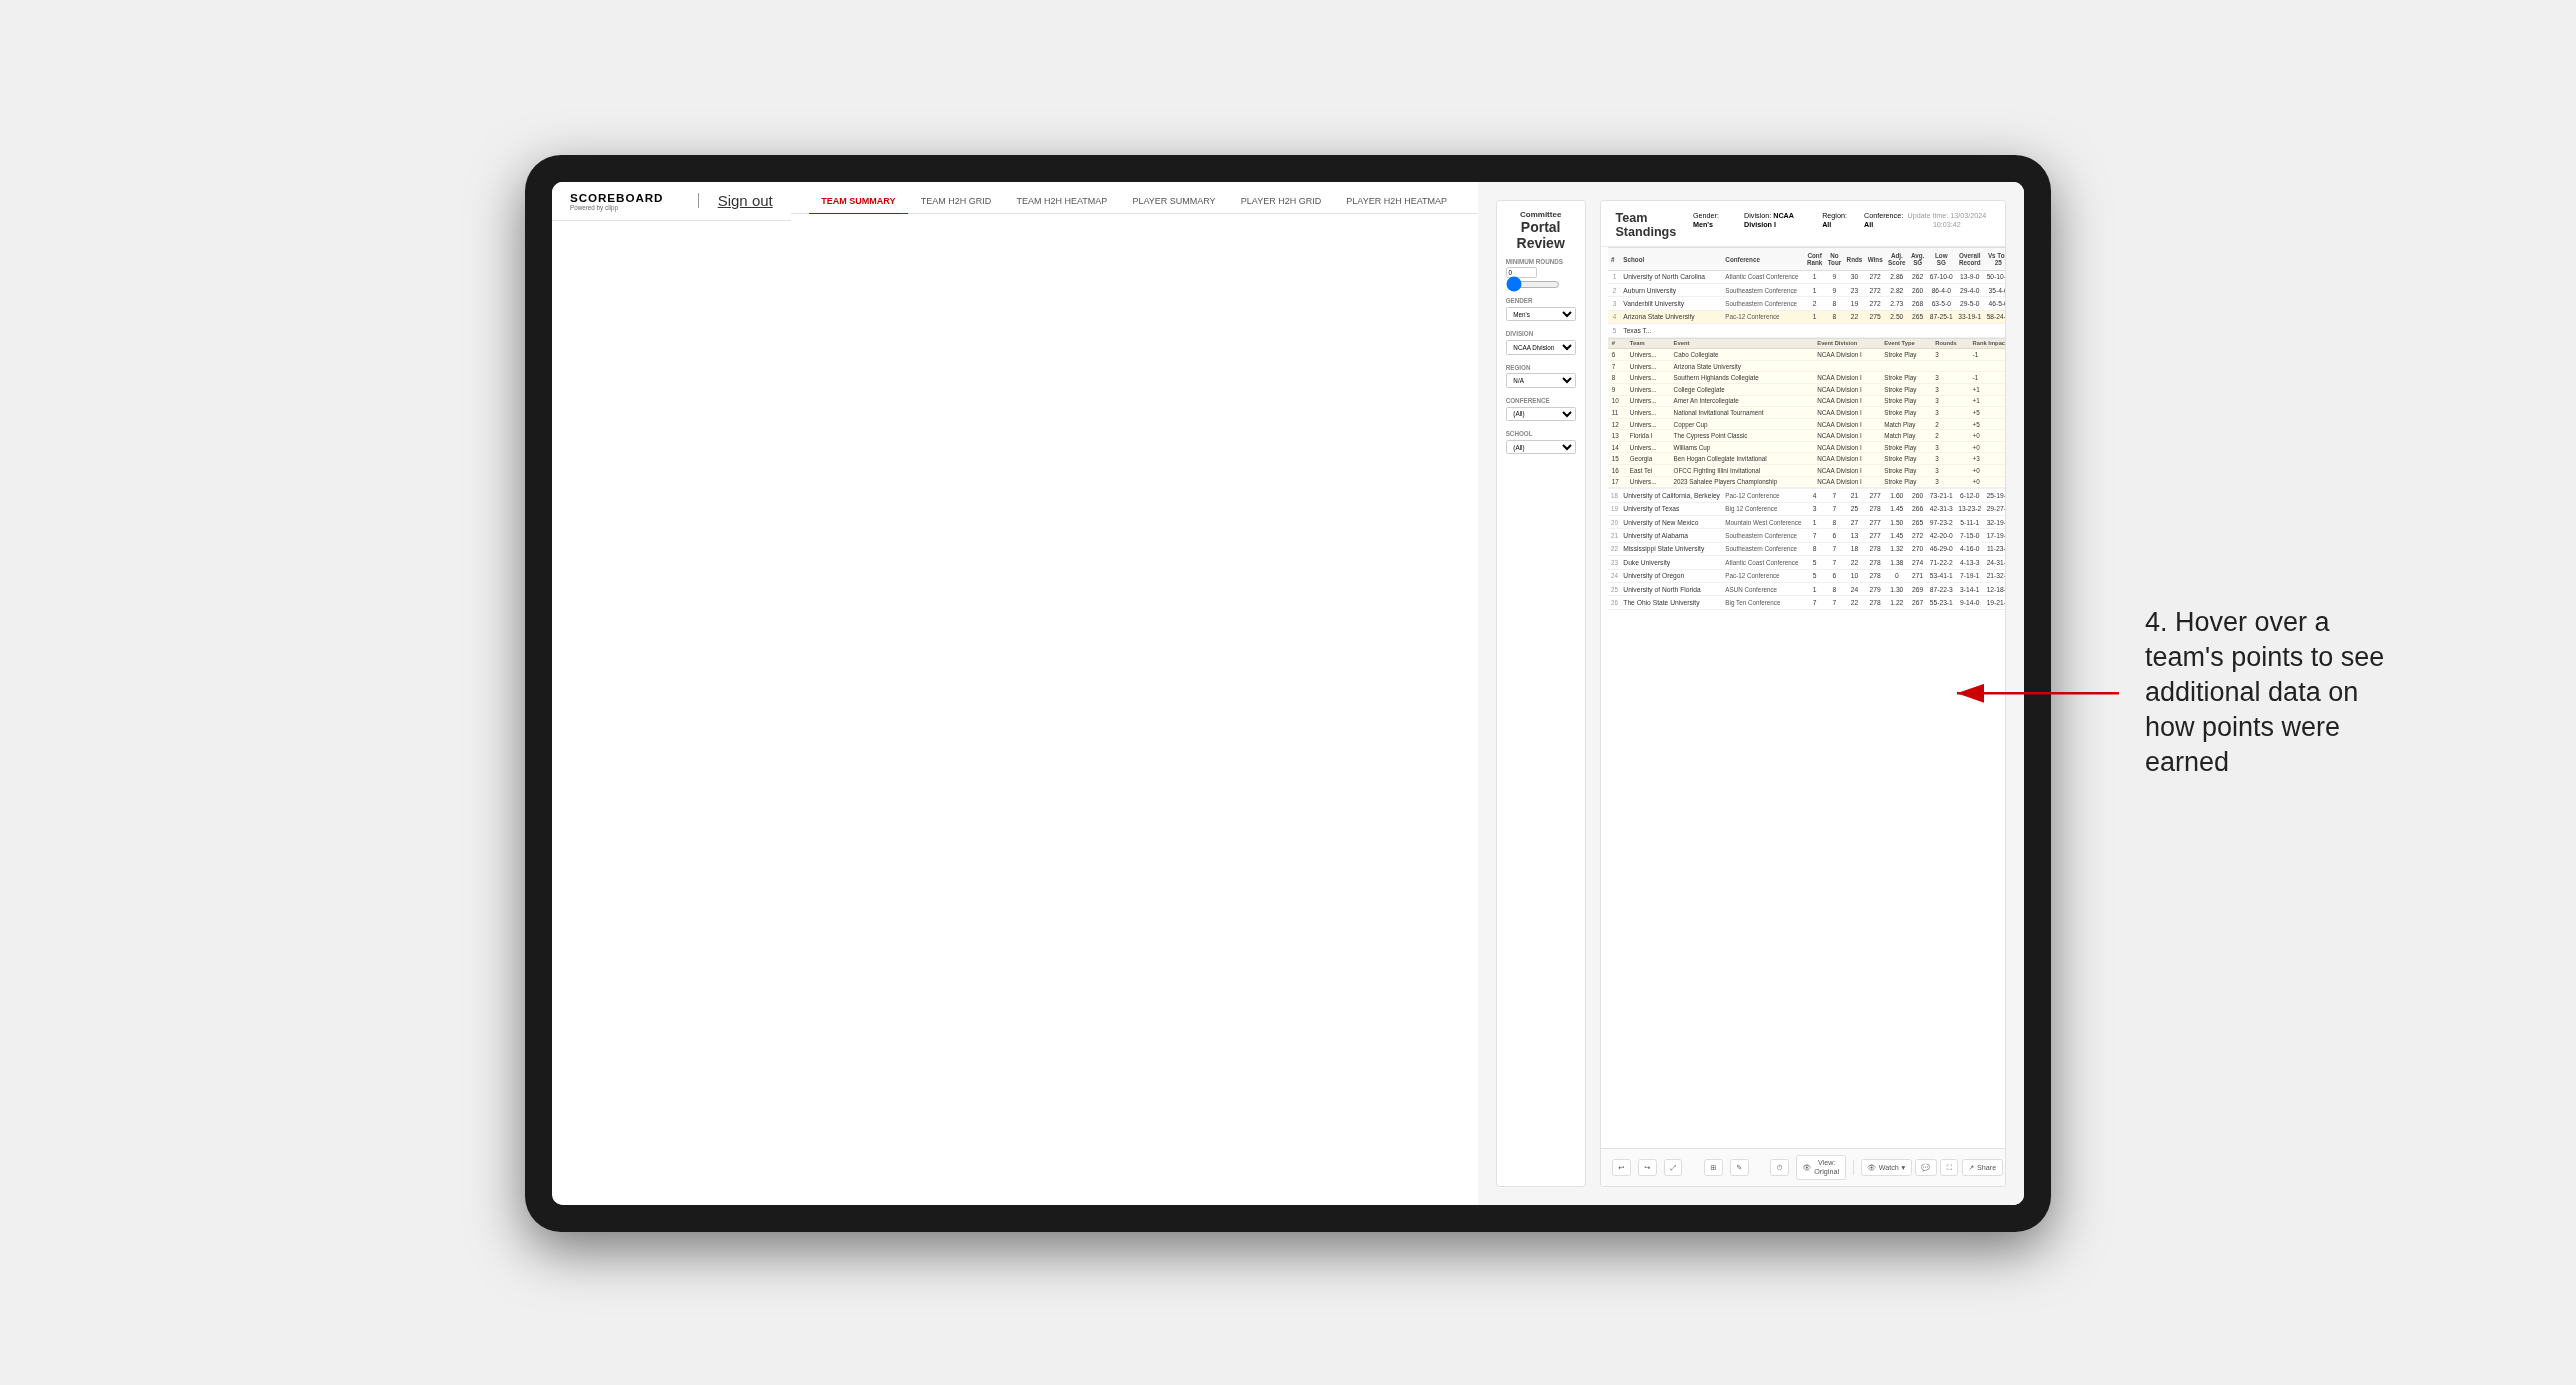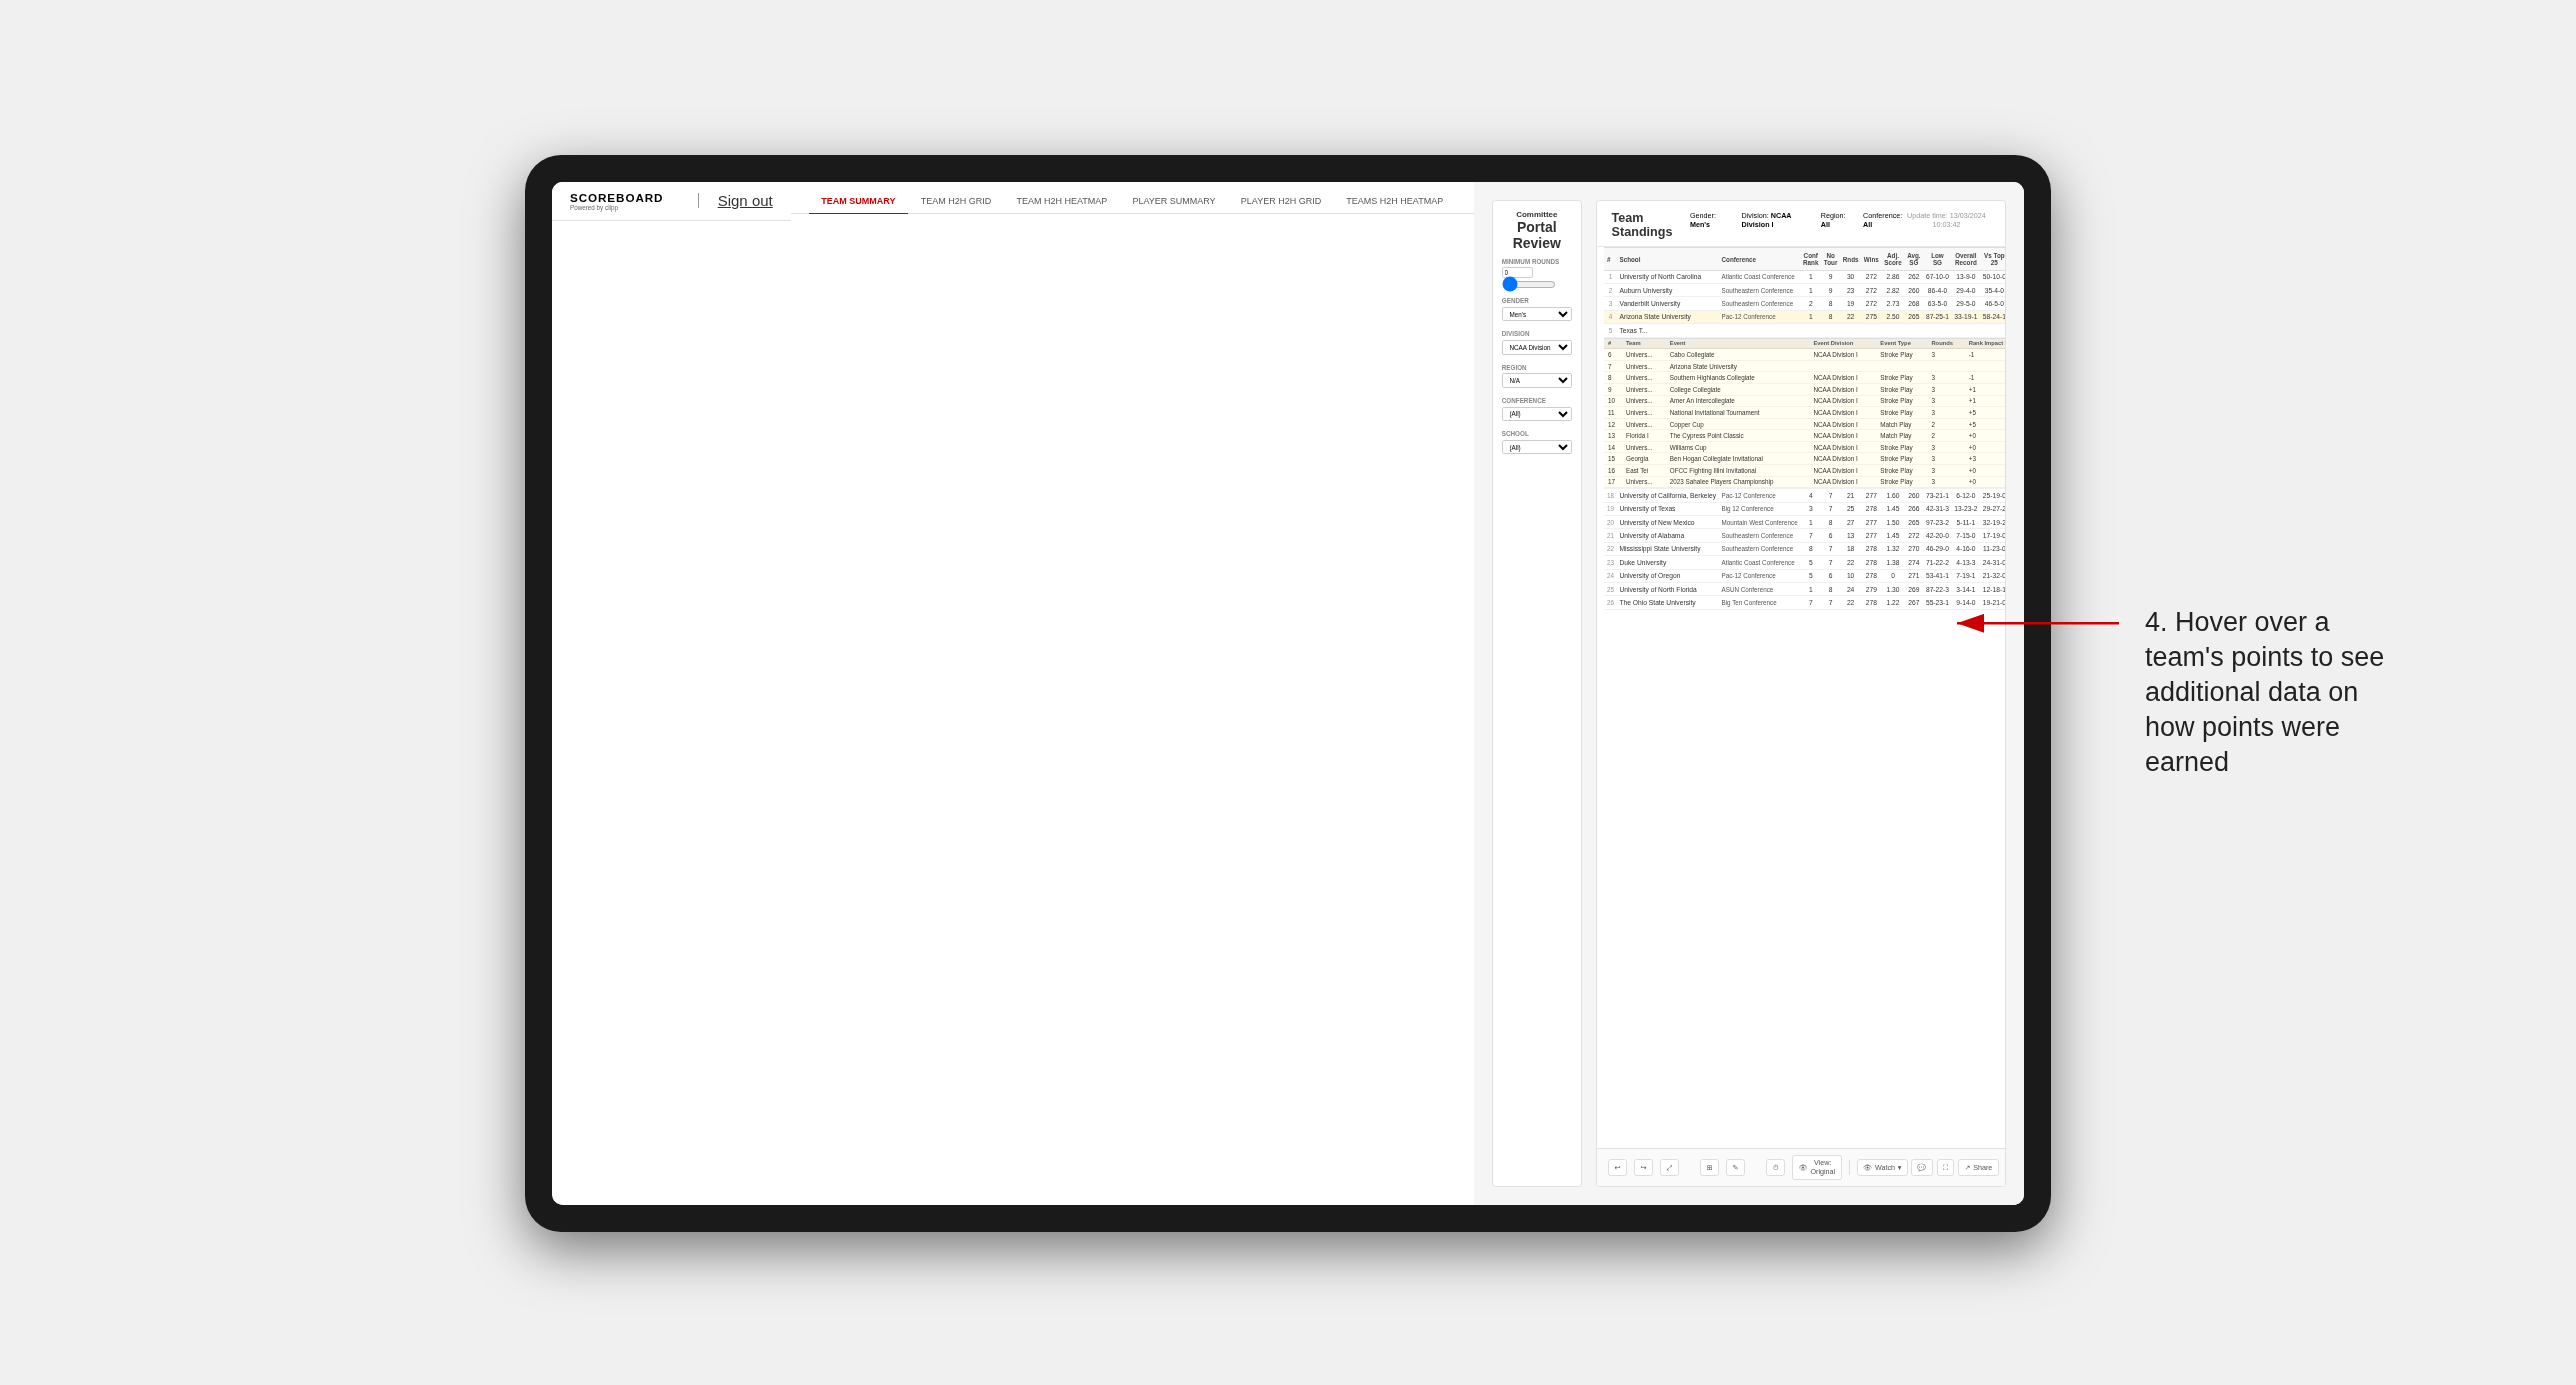--- a/index.html
+++ b/index.html
@@ -385,21 +385,21 @@
       <span class="separator-line"></span>
       <span class="sign-out">Sign out</span>
     </div>
 
     <div class="sub-nav">
       <span class="sub-nav-item active">TEAM SUMMARY</span>
       <span class="sub-nav-item">TEAM H2H GRID</span>
       <span class="sub-nav-item">TEAM H2H HEATMAP</span>
       <span class="sub-nav-item">PLAYER SUMMARY</span>
       <span class="sub-nav-item">PLAYER H2H GRID</span>
-      <span class="sub-nav-item">TEAMS H2H HEATMAP</span>
+      <span class="sub-nav-item">PLAYER H2H HEATMAP</span>
     </div>
 
     <div class="main-content">
 
       <div class="left-panel">
         <div style="text-align:center; margin-bottom:7.2px;">
           <div style="font-size:8px; font-weight:700; color:#333;">Committee</div>
           <div style="font-size:14px; font-weight:700; color:#333;">Portal Review</div>
         </div>
 
@@ -882,21 +882,21 @@
               <span>Share</span>
             </button>
           </div>
         </div>
 
       </div>
     </div>
   </div>
 </div>
 
-<div style="position:absolute; right:180px; top:50%; transform:translateY(-50%); display:flex; flex-direction:row; align-items:flex-start; gap:17px;">
+<div style="position:absolute; right:180px; top:50%; transform:translateY(-50%); display:flex; flex-direction:row; align-items:center; gap:17px;">
 
   <div style="position:relative; width:180px; height:36px;">
     <svg width="180" height="36" viewBox="0 0 200 40">
       <defs>
         <marker id="arrowhead" markerWidth="10" markerHeight="7" refX="10" refY="3.5" orient="auto">
           <polygon points="0 0, 10 3.5, 0 7" fill="#cc0000"></polygon>
         </marker>
       </defs>
       <line x1="190" y1="20" x2="10" y2="20" stroke="#cc0000" stroke-width="3" marker-end="url(#arrowhead)"></line>
     </svg>

